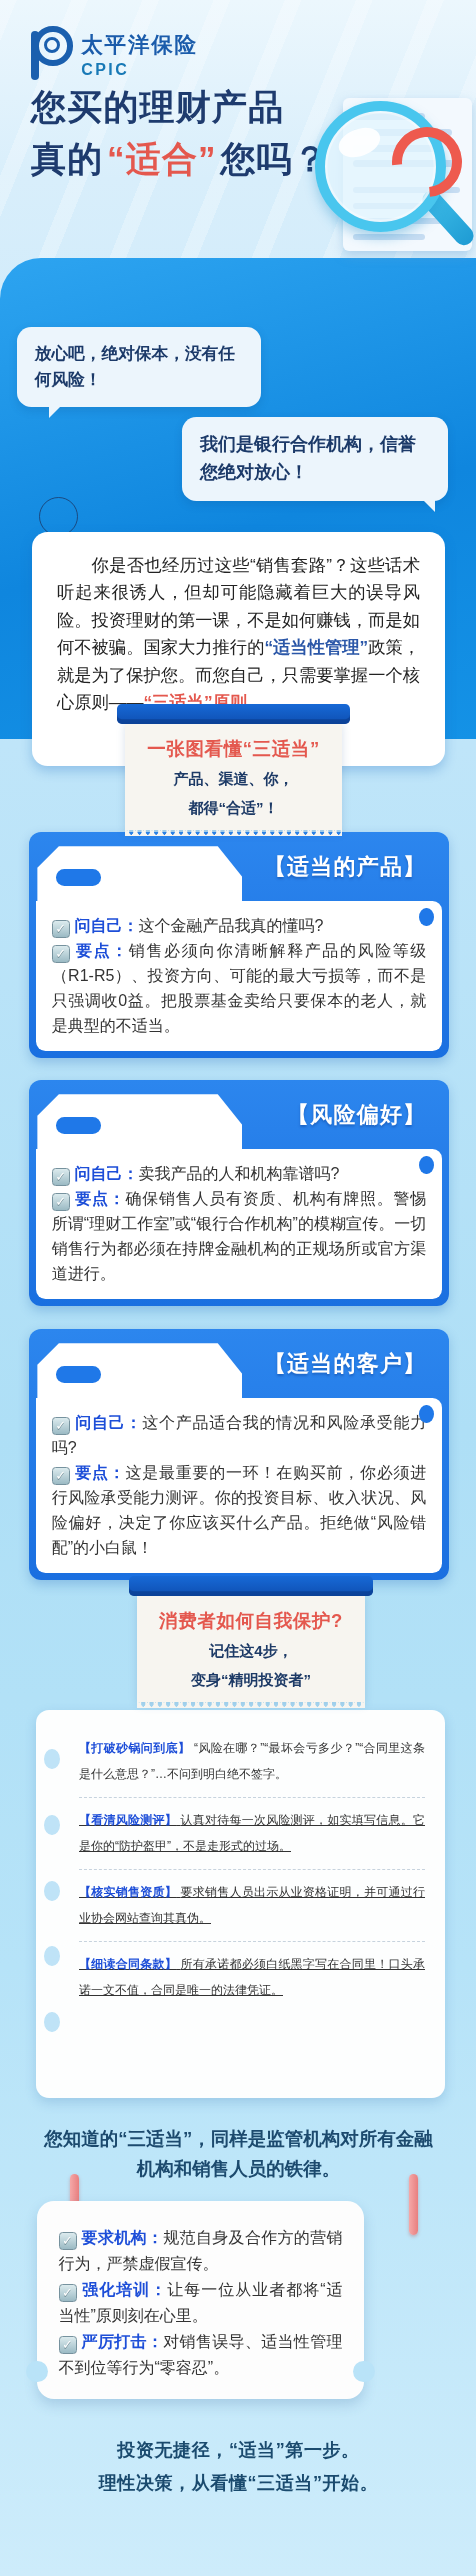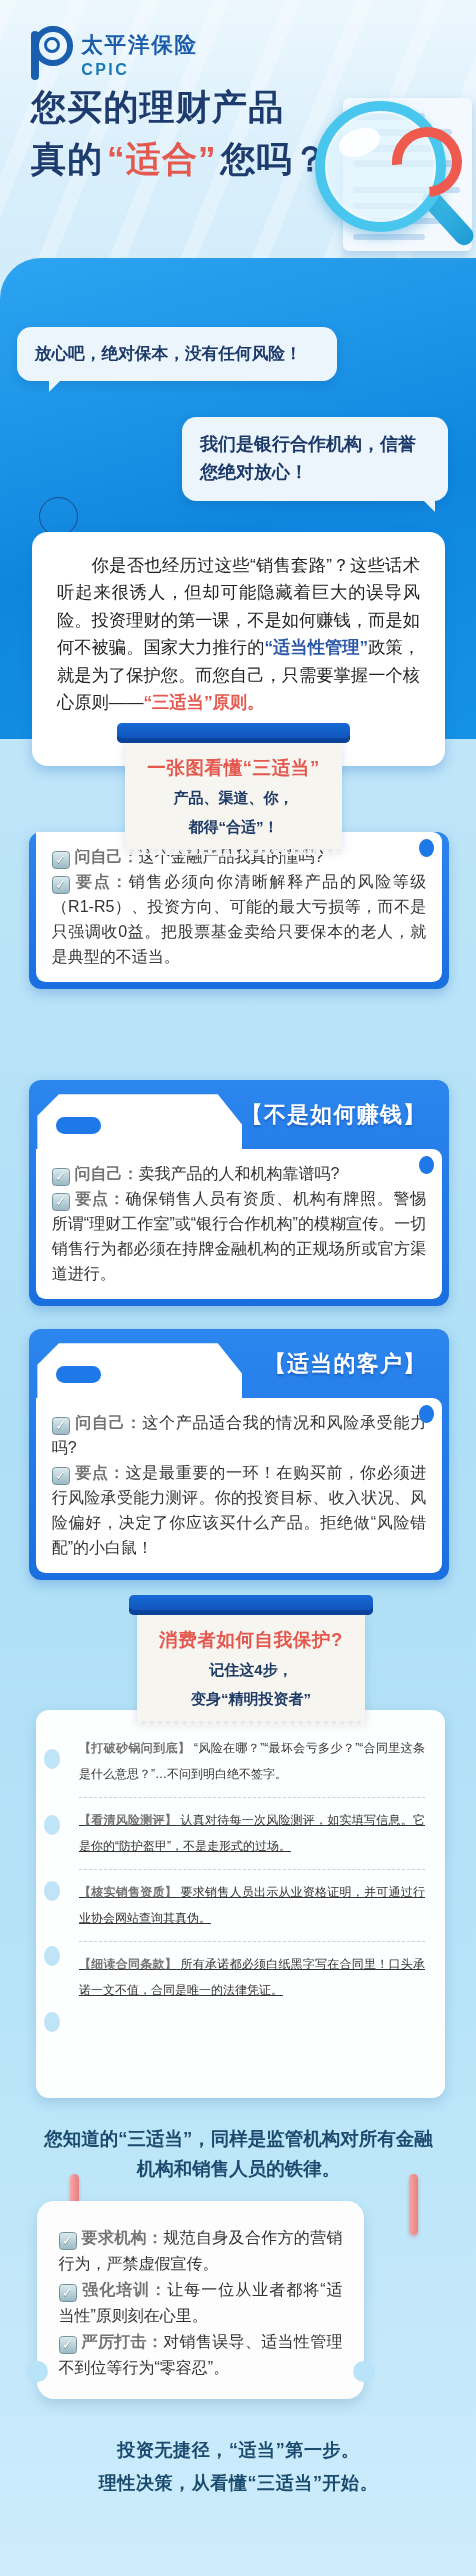--- a/index.html
+++ b/index.html
@@ -44,35 +44,35 @@
 
   
   .bubble{position:absolute;background:#ecf5fc;color:#1c3a69;font-size:18px;font-weight:600;
           line-height:1.55;padding:14.3px 18px;border-radius:14.3px;box-sizing:border-box;
           box-shadow:0 3.6px 8.3px rgba(10,70,140,.18);}
   .bubble.right::after{content:"";position:absolute;right:13px;bottom:-10.7px;
           border:7.8px solid transparent;border-top-color:#ecf5fc;border-right-color:#ecf5fc;}
   .bubble.left::after{content:"";position:absolute;left:32px;bottom:-10.7px;
           border:7.8px solid transparent;border-top-color:#ecf5fc;border-left-color:#ecf5fc;}
   .b1{left:182px;top:237px;width:262px;}
-  .b2{left:16.7px;top:327px;width:320px;font-size:16.7px;}
+  .b2{left:16.7px;top:327px;width:244px;font-size:16.7px;}
   .b3{left:182px;top:417px;width:266px;}
 
   .deco-ring{position:absolute;left:39px;top:497px;width:37px;height:37px;border:1.8px solid rgba(28,58,105,.8);border-radius:50%;}
   .deco-dot{position:absolute;left:58px;top:548px;width:13px;height:13px;background:#1e3a6e;border:3px solid #ffffff;border-radius:50%;}
 
   
   .intro{position:absolute;left:32px;top:532px;width:413px;height:234px;background:#ffffff;border-radius:15.5px;
          box-shadow:0 4.8px 12px rgba(20,100,190,.28);padding:20px 25px;box-sizing:border-box;}
   .intro p{margin:0;font-size:17.3px;line-height:27.4px;color:#222;text-align:justify;text-indent:2em;}
   .em-navy{color:#2b57a8;font-weight:bold;}
   .em-red{color:#e4584e;font-weight:bold;}
 
   
-  .note{position:absolute;margin-top:19px;}
+  .note{position:absolute;}
   .note-bar{position:relative;z-index:2;height:20px;border-radius:4.8px;
             background:linear-gradient(180deg,#1769d6,#0e4fb2);box-shadow:inset 0 -4.8px 0 rgba(8,48,120,.45);}
   .note-paper{position:relative;z-index:1;margin:-4.8px 7.8px 0;background:#f7f5f0;
               box-shadow:0 3.6px 8.3px rgba(40,90,150,.18);padding:16.7px 8.3px 12px;}
   .note-paper::after{content:"";position:absolute;left:0;right:0;bottom:-6px;height:6px;
       background:linear-gradient(45deg,#f7f5f0 50%,transparent 50%) 0 0/8.3px 6px repeat-x,
                  linear-gradient(-45deg,#f7f5f0 50%,transparent 50%) 4.2px 0/8.3px 6px repeat-x;}
   .note-title{color:#e4584e;font-weight:800;font-size:18.5px;text-align:center;letter-spacing:0.6px;}
   .note-line{color:#1d3a66;font-size:15px;font-weight:600;text-align:center;margin-top:9.5px;}
   .note1{left:117px;top:704px;width:233px;}
@@ -83,21 +83,21 @@
             background:linear-gradient(180deg,#2c86ee,#1a6fe0);box-shadow:0 4.8px 10.7px rgba(20,90,180,.25);}
   .sec-head{position:relative;height:69px;}
   .tab{position:absolute;left:1.2px;top:14.3px;width:205px;height:56px;background:#ffffff;
        clip-path:polygon(0 100%,0 21.5px,21.5px 0,88% 0,100% 55%,100% 100%);}
   .tab-pill{position:absolute;left:19px;top:22.7px;width:45px;height:16.7px;background:#1f78e8;border-radius:8.3px;}
   .sec-title{position:absolute;right:15.5px;top:20px;color:#ffffff;font-size:22px;font-weight:800;letter-spacing:1.2px;
              text-shadow:0 1.8px 2.4px rgba(0,40,120,.35);}
   .sec-body{position:relative;background:#ffffff;border-radius:0 9.5px 9.5px 9.5px;padding:12px 15.5px 13px;}
   .sec-dot{position:absolute;right:8.3px;top:7.2px;width:14.3px;height:18px;background:#1f78e8;border-radius:50%;}
   .sec-body p{margin:0;font-size:16px;line-height:25px;color:#333;text-align:justify;}
-  .lead{color:#737373;font-weight:bold;}
+  .lead{color:#1d4ed8;font-weight:bold;}
   .chk{display:inline-flex;align-items:center;justify-content:center;width:18px;height:18px;margin-right:4.8px;
        background:linear-gradient(180deg,#dcebee,#9bbac4);border:1.2px solid #76929e;border-radius:3.6px;
        color:#ffffff;font-size:13px;font-weight:bold;vertical-align:-2.4px;box-sizing:border-box;
        text-shadow:0 0.6px 0.6px rgba(60,90,100,.6);}
   .card1{top:832px;} .card2{top:1080px;} .card3{top:1329px;}
 
   
   .nb{position:absolute;left:36px;top:1710px;width:409px;height:388px;background:#fdfefe;border-radius:13px;
       box-shadow:0 4.8px 12px rgba(40,100,170,.2);padding:25px 20px 15.5px 43px;box-sizing:border-box;}
   .hole{position:absolute;left:8.3px;width:15.5px;height:20px;background:#bfe3f7;border-radius:50%;}
@@ -180,33 +180,39 @@
   <div class="note note1">
     <div class="note-bar"></div>
     <div class="note-paper">
       <div class="note-title">一张图看懂“三适当”</div>
       <div class="note-line">产品、渠道、你，</div>
       <div class="note-line">都得“合适”！</div>
     </div>
   </div>
 
   <div class="sec-card card1">
+    <div class="sec-head">
+      <div class="tab">
+          <div class="tab-pill"></div>
+        </div>
+      <div class="sec-title">【适当的产品】</div>
+    </div>
     <div class="sec-body">
       <div class="sec-dot"></div>
       <p><span class="chk">✓</span><span class="lead">问自己：</span><span>这个金融产品我真的懂吗?</span></p>
       <p><span class="chk">✓</span><span class="lead">要点：</span><span>销售必须向你清晰解释产品的风险等级（R1-R5）、投资方向、可能的最大亏损等，而不是只强调收0益。把股票基金卖给只要保本的老人，就是典型的不适当。</span></p>
     </div>
   </div>
 
   <div class="sec-card card2">
     <div class="sec-head">
       <div class="tab">
           <div class="tab-pill"></div>
         </div>
-      <div class="sec-title">【不是如何赚钱】</div>
+      <div class="sec-title">【风险偏好】</div>
     </div>
     <div class="sec-body">
       <div class="sec-dot"></div>
       <p><span class="chk">✓</span><span class="lead">问自己：</span><span>卖我产品的人和机构靠谱吗?</span></p>
       <p><span class="chk">✓</span><span class="lead">要点：</span><span>确保销售人员有资质、机构有牌照。警惕所谓“理财工作室”或“银行合作机构”的模糊宣传。一切销售行为都必须在持牌金融机构的正规场所或官方渠道进行。</span></p>
     </div>
   </div>
 
   <div class="sec-card card3">
     <div class="sec-head">

